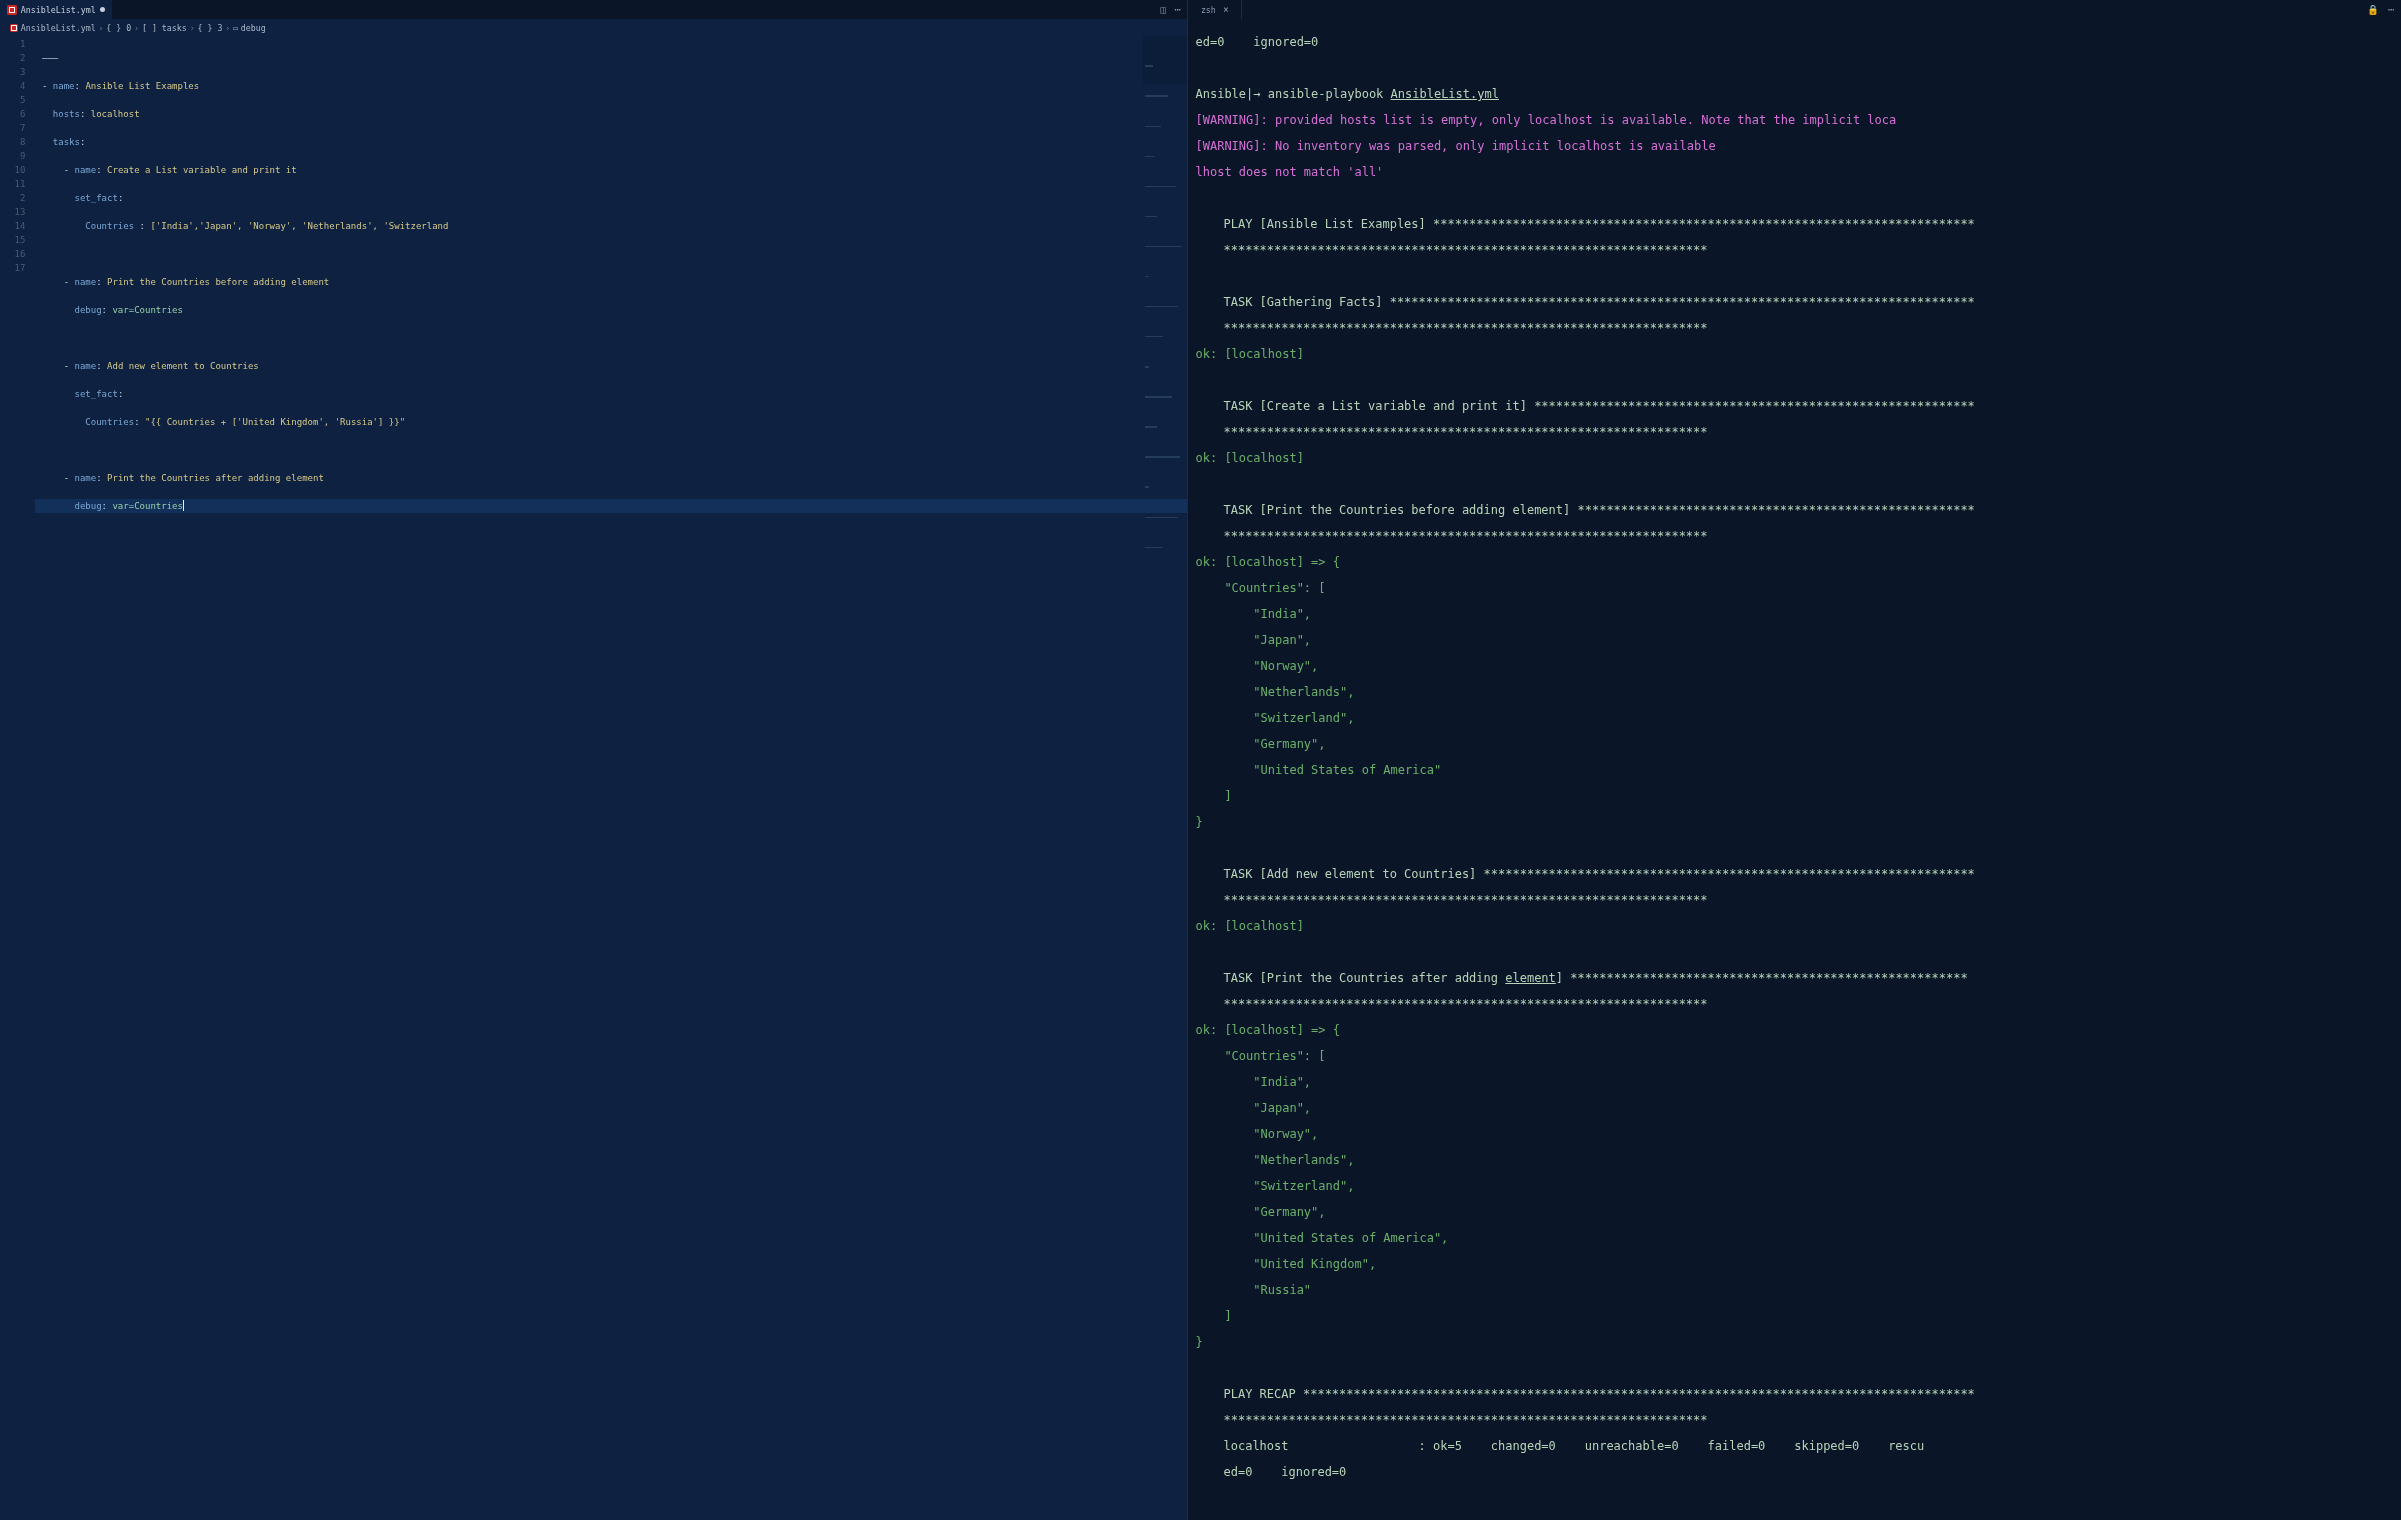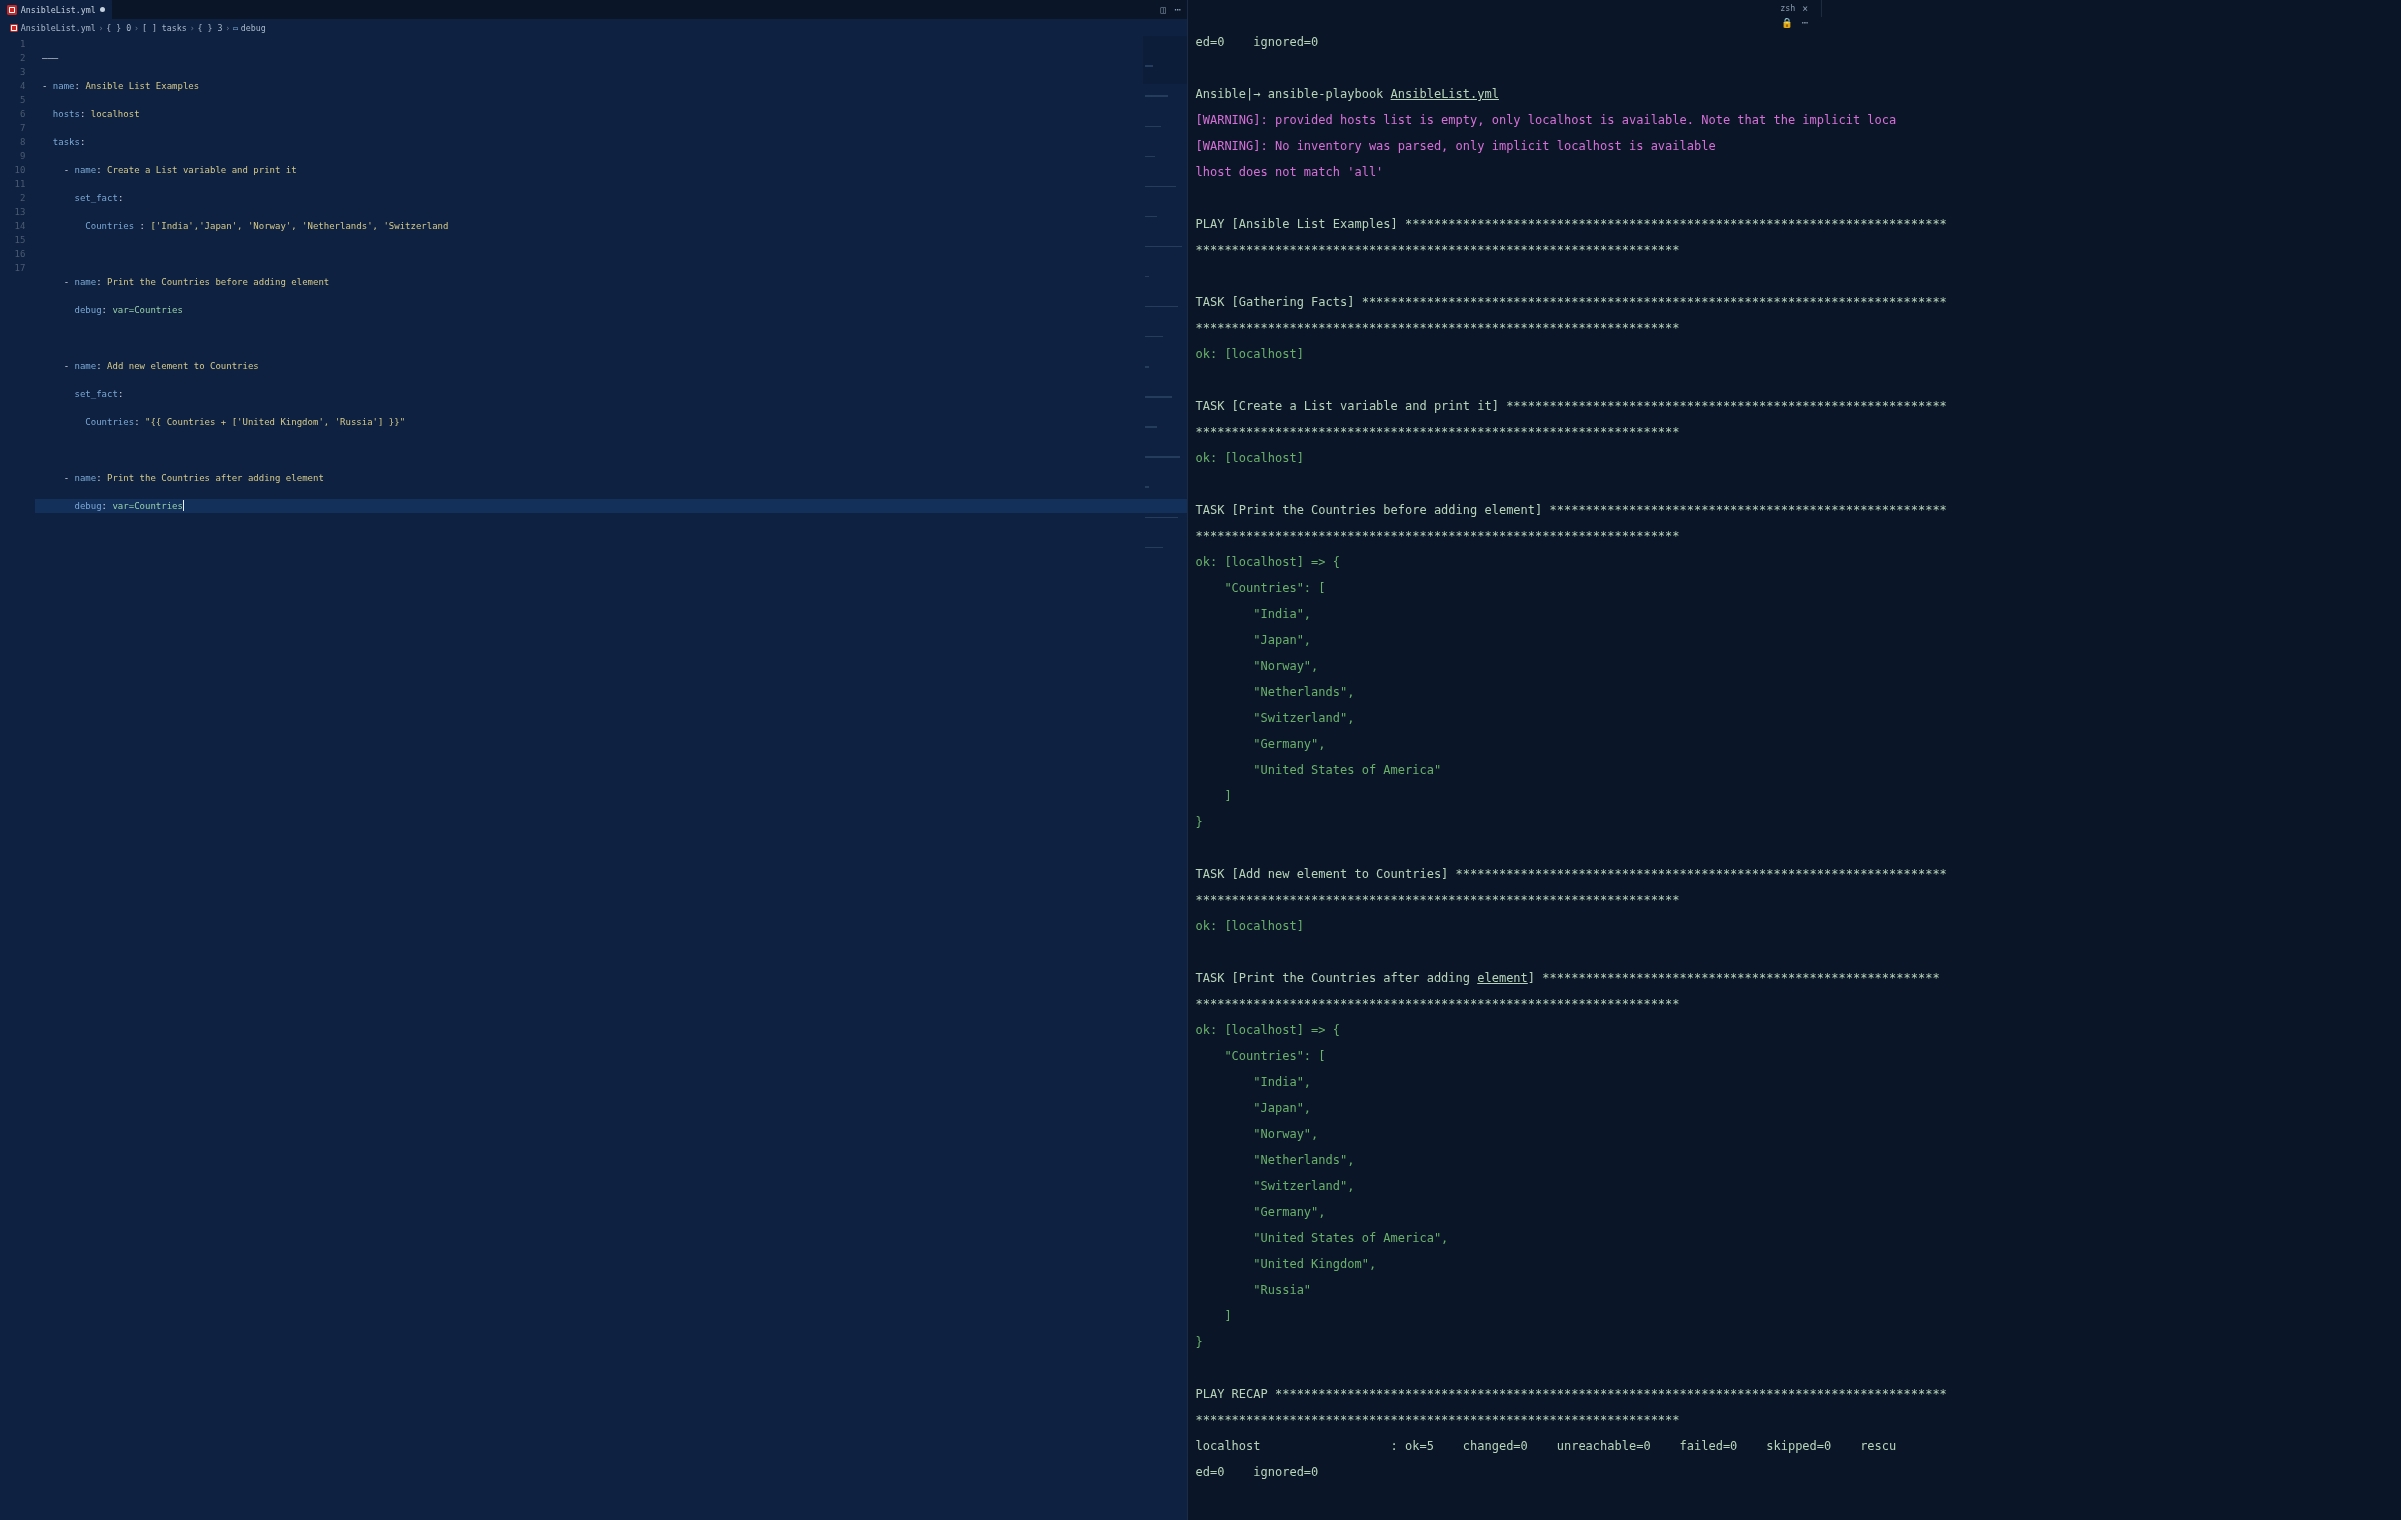--- a/index.html
+++ b/index.html
@@ -40,21 +40,20 @@
   background: #0a1628;
   height: 19.4px;
   align-items: center;
 }
 .tab-bar-right {
   display: flex;
   background: #0a1628;
   height: 19.4px;
   align-items: center;
   justify-content: space-between;
-  flex-direction: column;
 }
 .tab {
   display: flex;
   align-items: center;
   padding: 2.8px 7px;
   background: #0e2140;
   height: 100%;
   gap: 4.1px;
   font-size: 8.3px;
 }
@@ -168,21 +167,21 @@
 .tk-str { color: #d4c98a; }
 .tk-ident { color: #98d0a8; }
 .terminal {
   flex: 1;
   padding: 4.1px 7px;
   line-height: 13px;
   font-size: 12px;
   overflow: hidden;
   white-space: pre;
 }
-.t-default { color: #b8d4b8; }
+.t-default { color: #b8d4b8; margin-left: 28px; }
 .t-warn { color: #d670d6; }
 .t-ok { color: #6ab06a; }
 .t-dim { color: #b8d4b8; }
 .t-under { text-decoration: underline; }
 .t-prompt { color: #b8d4b8; }
 .t-cmd { color: #b8d4b8; }
 .edit-cursor {
   display: inline-block;
   width: 0.7px;
   height: 11px;

